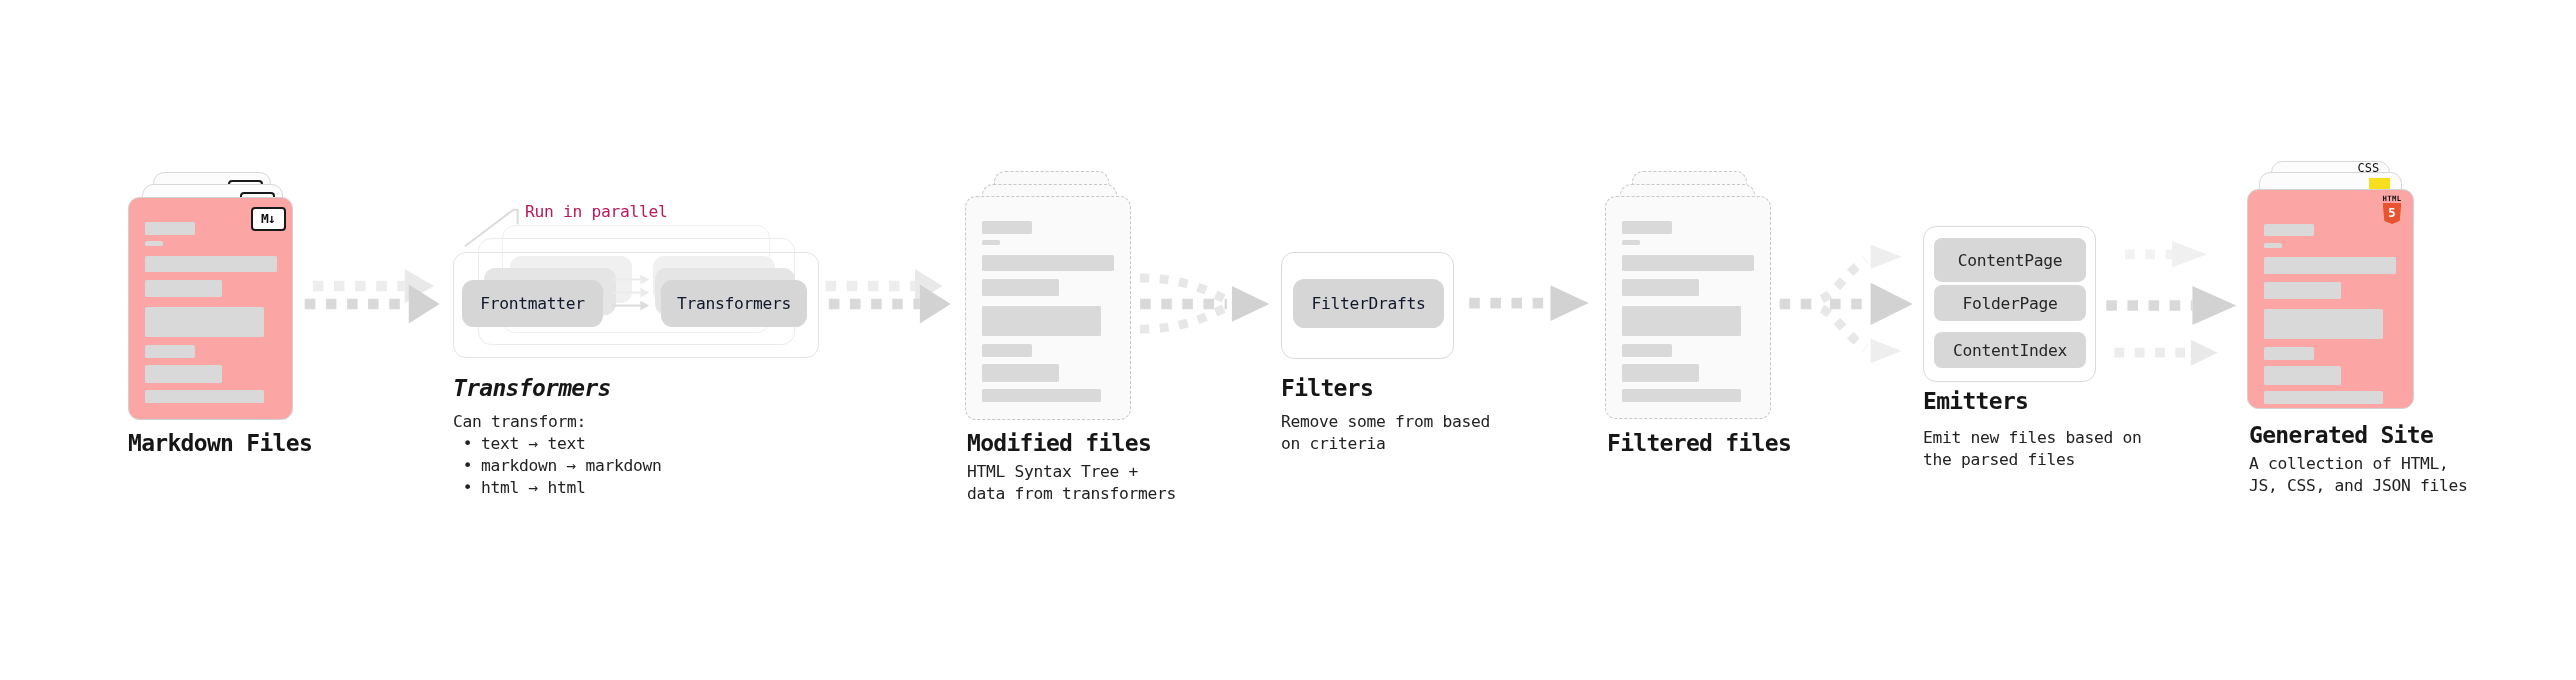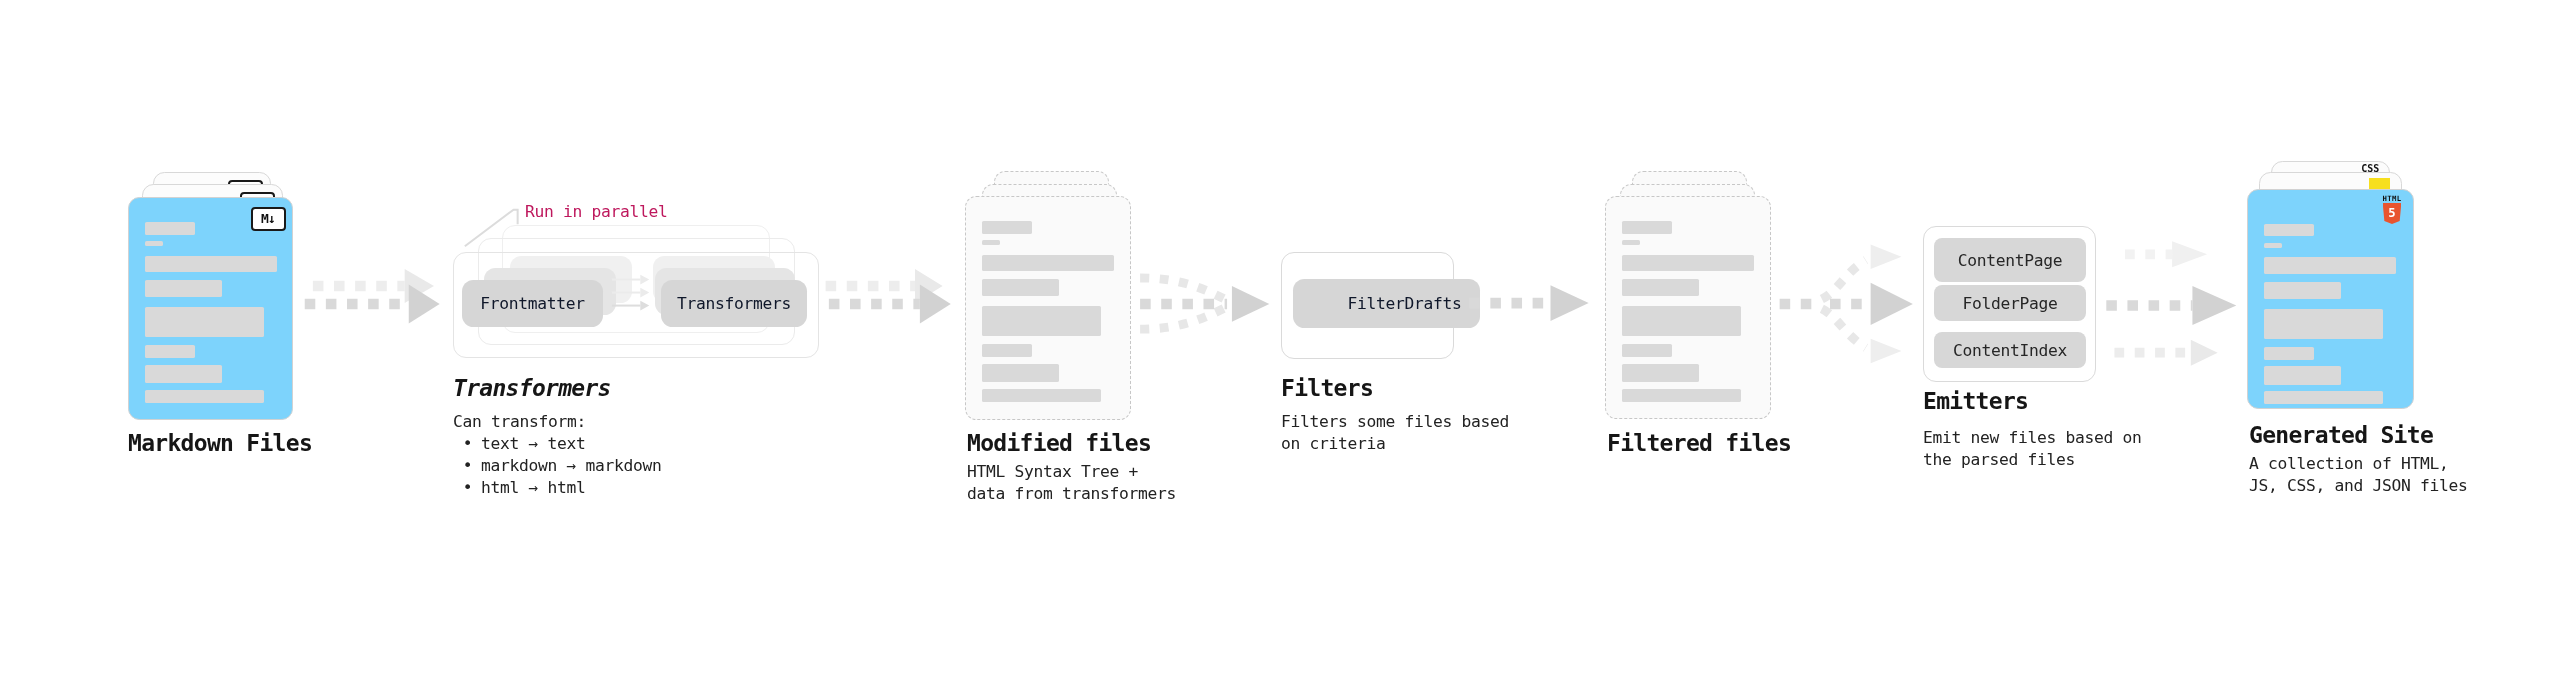--- a/index.html
+++ b/index.html
@@ -1,21 +1,21 @@
 <!DOCTYPE html>
 <html style="font-size:13px"><head>
 <meta charset="utf-8">
 <style>
   html,body{margin:0;padding:0;background:#fff;}
   .canvas{position:relative;width:2576px;height:681px;background:#ffffff;overflow:hidden;
           font-family:"DejaVu Sans Mono","Liberation Mono",monospace;color:#1c1c1c;}
   .abs{position:absolute;}
 
   
-  .doc-card{position:absolute;background:#7dd3fc;border:1.6px solid #d2d2d2;border-radius:11.4px;box-sizing:border-box;}
+  .doc-card{position:absolute;background:#fca5a5;border:1.6px solid #d2d2d2;border-radius:11.4px;box-sizing:border-box;}
   .doc-card.backcard{background:#fcfcfc;border-color:#d8d8d8;}
   
   .doc-card.dashed{background:#fafafa;border:1.6px dashed #c7c7c7;}
 
   
   .bars{position:absolute;left:16.3px;top:24.4px;}
   .bar{background:#d9d9d9;border-radius:1.6px;}
   .b1{width:50px;height:12.2px;margin-bottom:6.5px;}
   .b2{width:18px;height:4.9px;margin-bottom:9.8px;}
   .b3{width:132px;height:16.3px;margin-bottom:8.1px;}
@@ -44,21 +44,21 @@
         justify-content:center;font-size:16.3px;letter-spacing:-0.3px;color:#262626;}
 
   .stage-title{position:absolute;font-size:23px;font-weight:700;letter-spacing:-0.7px;color:#161616;white-space:nowrap;}
   .stage-desc{position:absolute;font-size:16.3px;letter-spacing:-0.3px;line-height:22px;color:#222;white-space:nowrap;}
   .annotation{position:absolute;font-size:16.3px;letter-spacing:-0.3px;color:#be185d;white-space:nowrap;}
   .bullet-line{padding-left:28px;position:relative;}
   .bullet-line::before{content:"• ";position:absolute;left:9.8px;}
 
   
   .css-badge{position:absolute;display:flex;flex-direction:column;align-items:center;}
-  .css-badge .css-txt{font-size:10px;font-weight:700;color:#111;line-height:7.3px;letter-spacing:0;}
+  .css-badge .css-txt{font-size:12px;font-weight:400;color:#111;line-height:7.3px;letter-spacing:0;}
   .css-badge .css-bar{width:16.3px;height:3.3px;background:#2965f1;margin-top:0.8px;border-radius:0.8px;}
   .js-badge{position:absolute;width:20.3px;height:11.4px;background:#f7df1e;}
   .html5-badge{position:absolute;display:flex;flex-direction:column;align-items:center;}
   .html5-badge .html-txt{font-size:7.3px;font-weight:700;color:#111;line-height:8.1px;letter-spacing:0.4px;}
   .html5-shield{width:18.7px;height:21px;background:#e8542f;clip-path:polygon(0 0,100% 0,91% 86%,50% 100%,9% 86%);
                 display:flex;align-items:center;justify-content:center;}
   .html5-shield span{color:#fff;font-size:12.2px;font-weight:700;line-height:12.2px;}
 
   svg.overlay{position:absolute;left:0;top:0;pointer-events:none;z-index:9;}
   .z1{z-index:1}.z2{z-index:2}.z3{z-index:3}
@@ -191,24 +191,24 @@
     </div>
     <div class="stage-title" style="left:967px;top:430px;">Modified files</div>
     <div class="stage-desc" style="left:967px;top:461px;">
       <div>HTML Syntax Tree +</div>
       <div>data from transformers</div>
     </div>
   </div>
 
   <div class="abs">
     <div class="panel z2" style="left:1281px;top:252px;width:173px;height:107px;"></div>
-    <div class="pill z3" style="left:1293px;top:279px;width:151px;height:49px;padding-left:36px;">FilterDrafts</div>
+    <div class="pill z3" style="left:1293px;top:279px;width:151px;height:49px;">FilterDrafts</div>
     <div class="stage-title" style="left:1281px;top:375px;">Filters</div>
     <div class="stage-desc" style="left:1281px;top:411px;">
-      <div>Filters some files based</div>
+      <div>Remove some from based</div>
       <div>on criteria</div>
     </div>
   </div>
 
   <div class="abs">
     <div class="doc-card dashed z1" style="left:1632px;top:171px;width:115px;height:39px;"></div>
     <div class="doc-card dashed z2" style="left:1620px;top:184px;width:135px;height:39px;"></div>
     <div class="doc-card dashed z3" style="left:1605px;top:196px;width:166px;height:223px;">
       <div class="bars">
         <div class="bar b1"></div>

